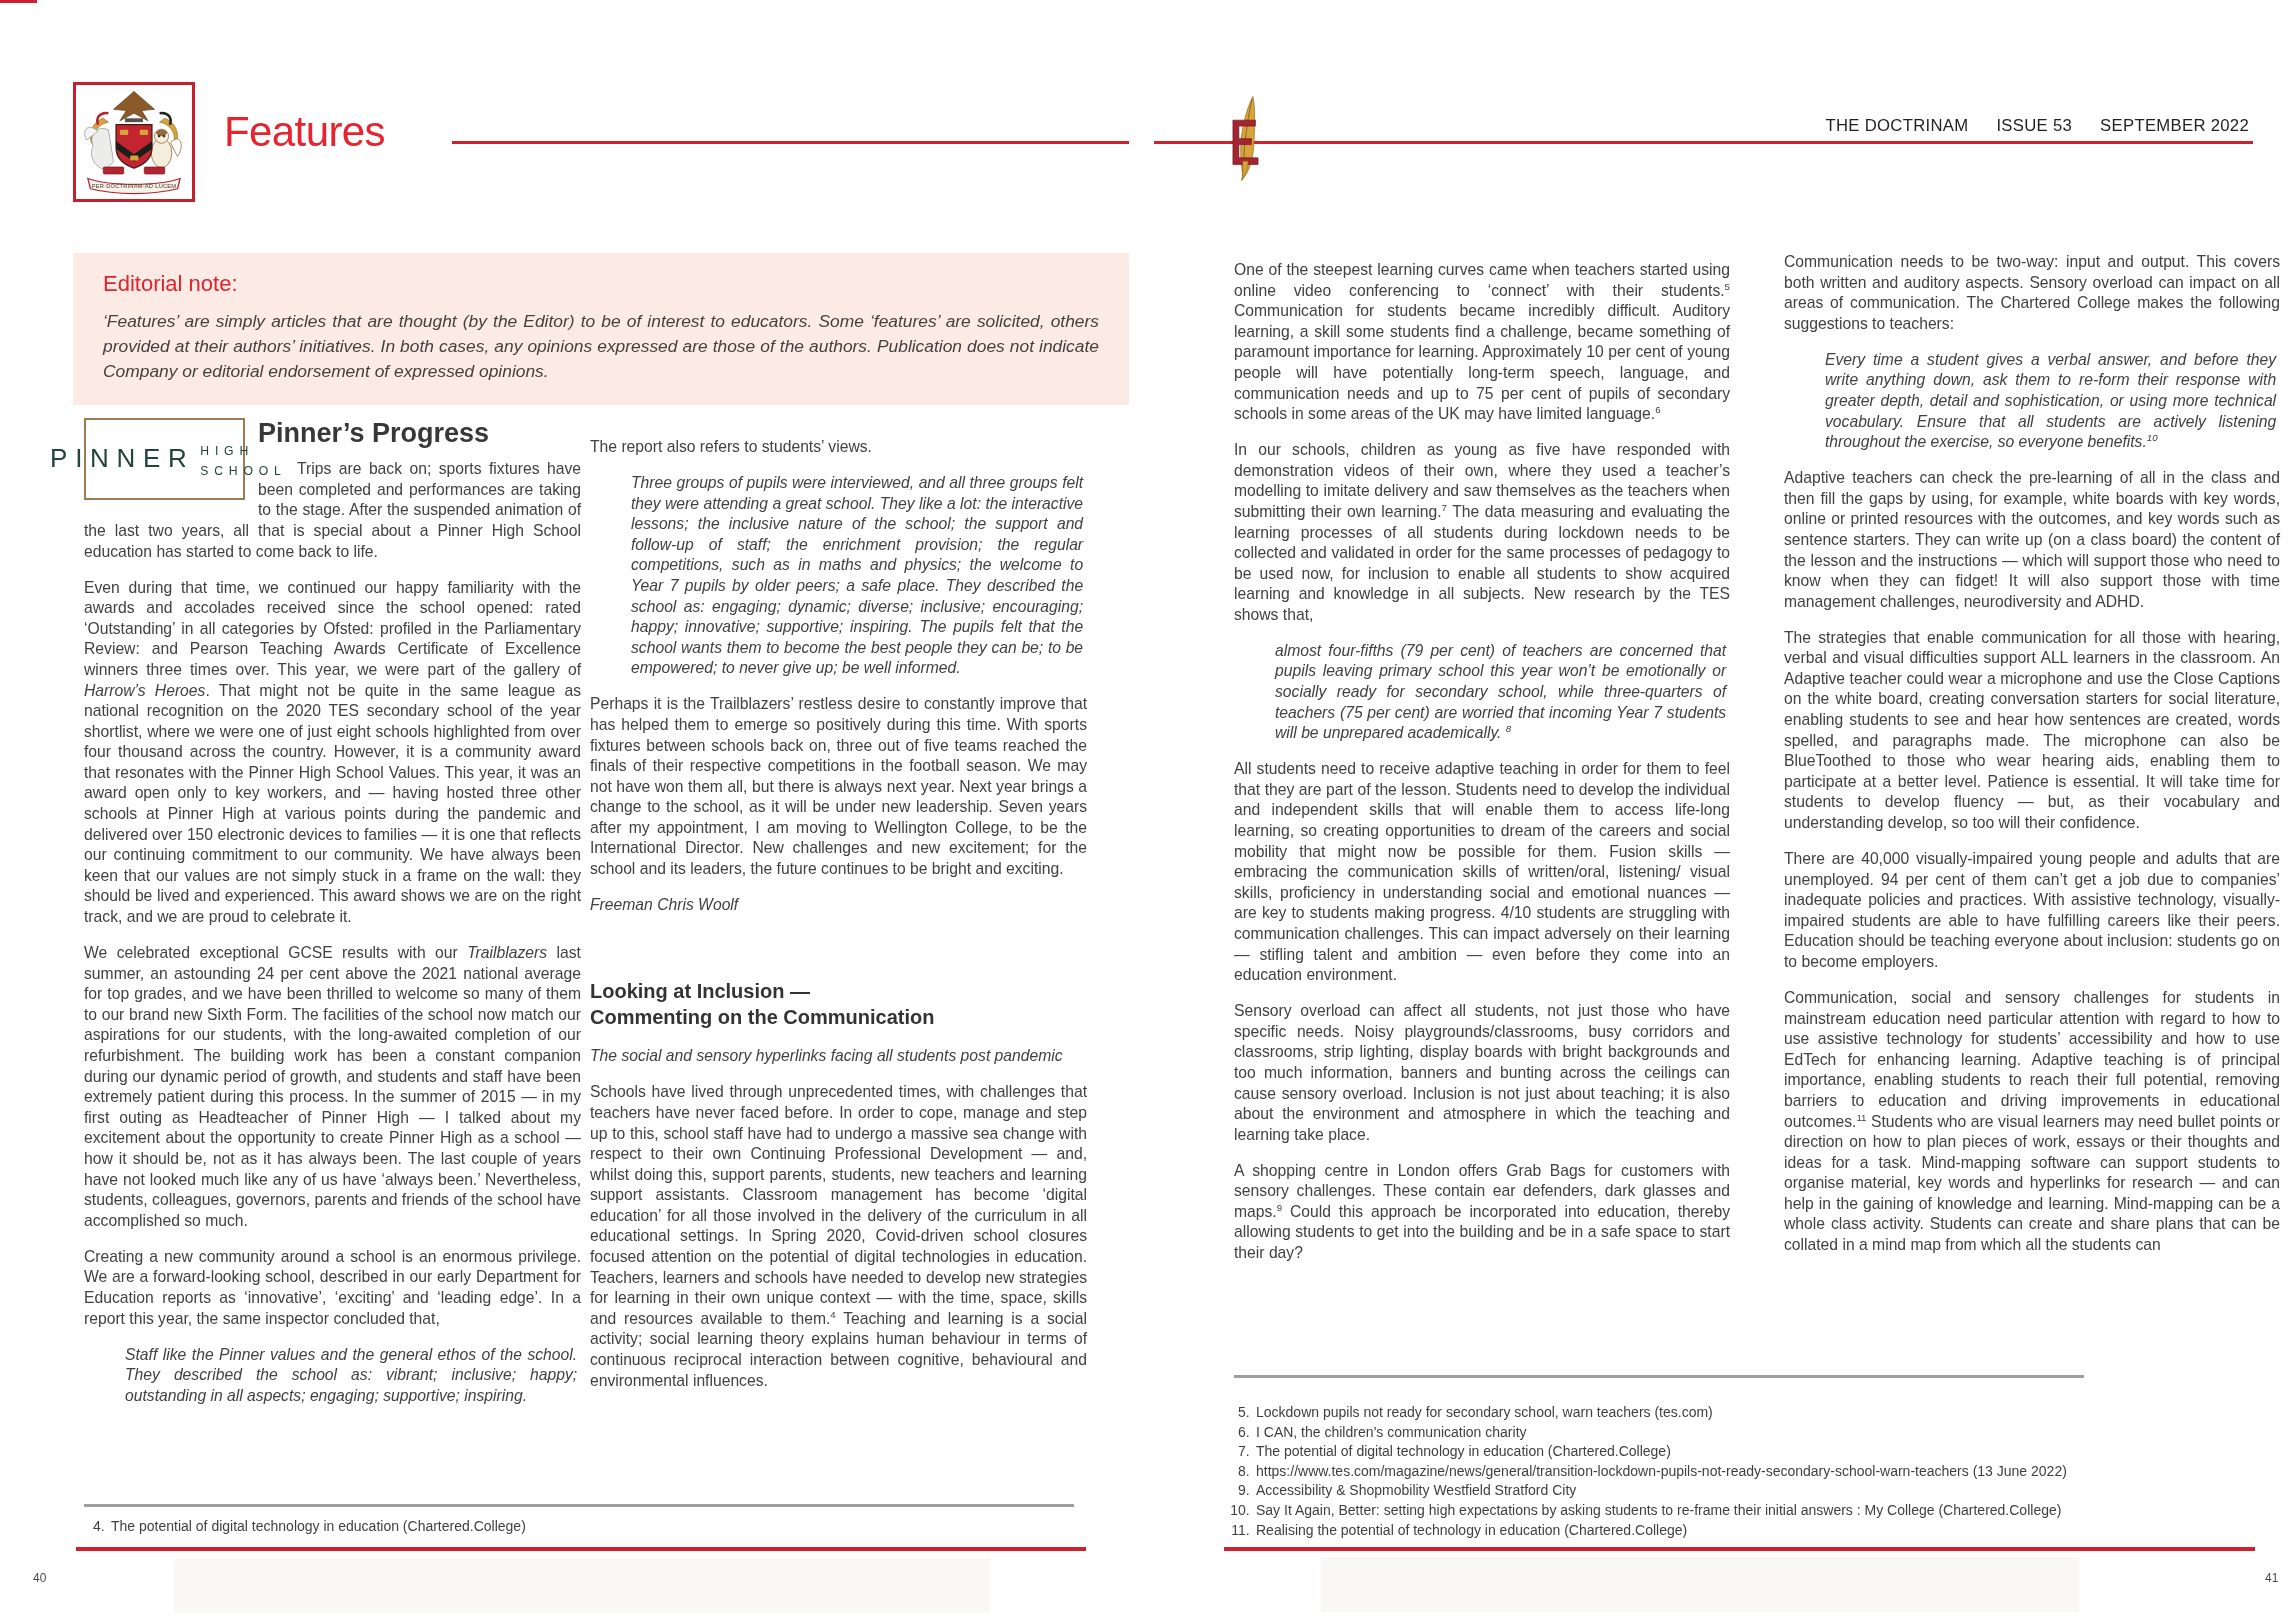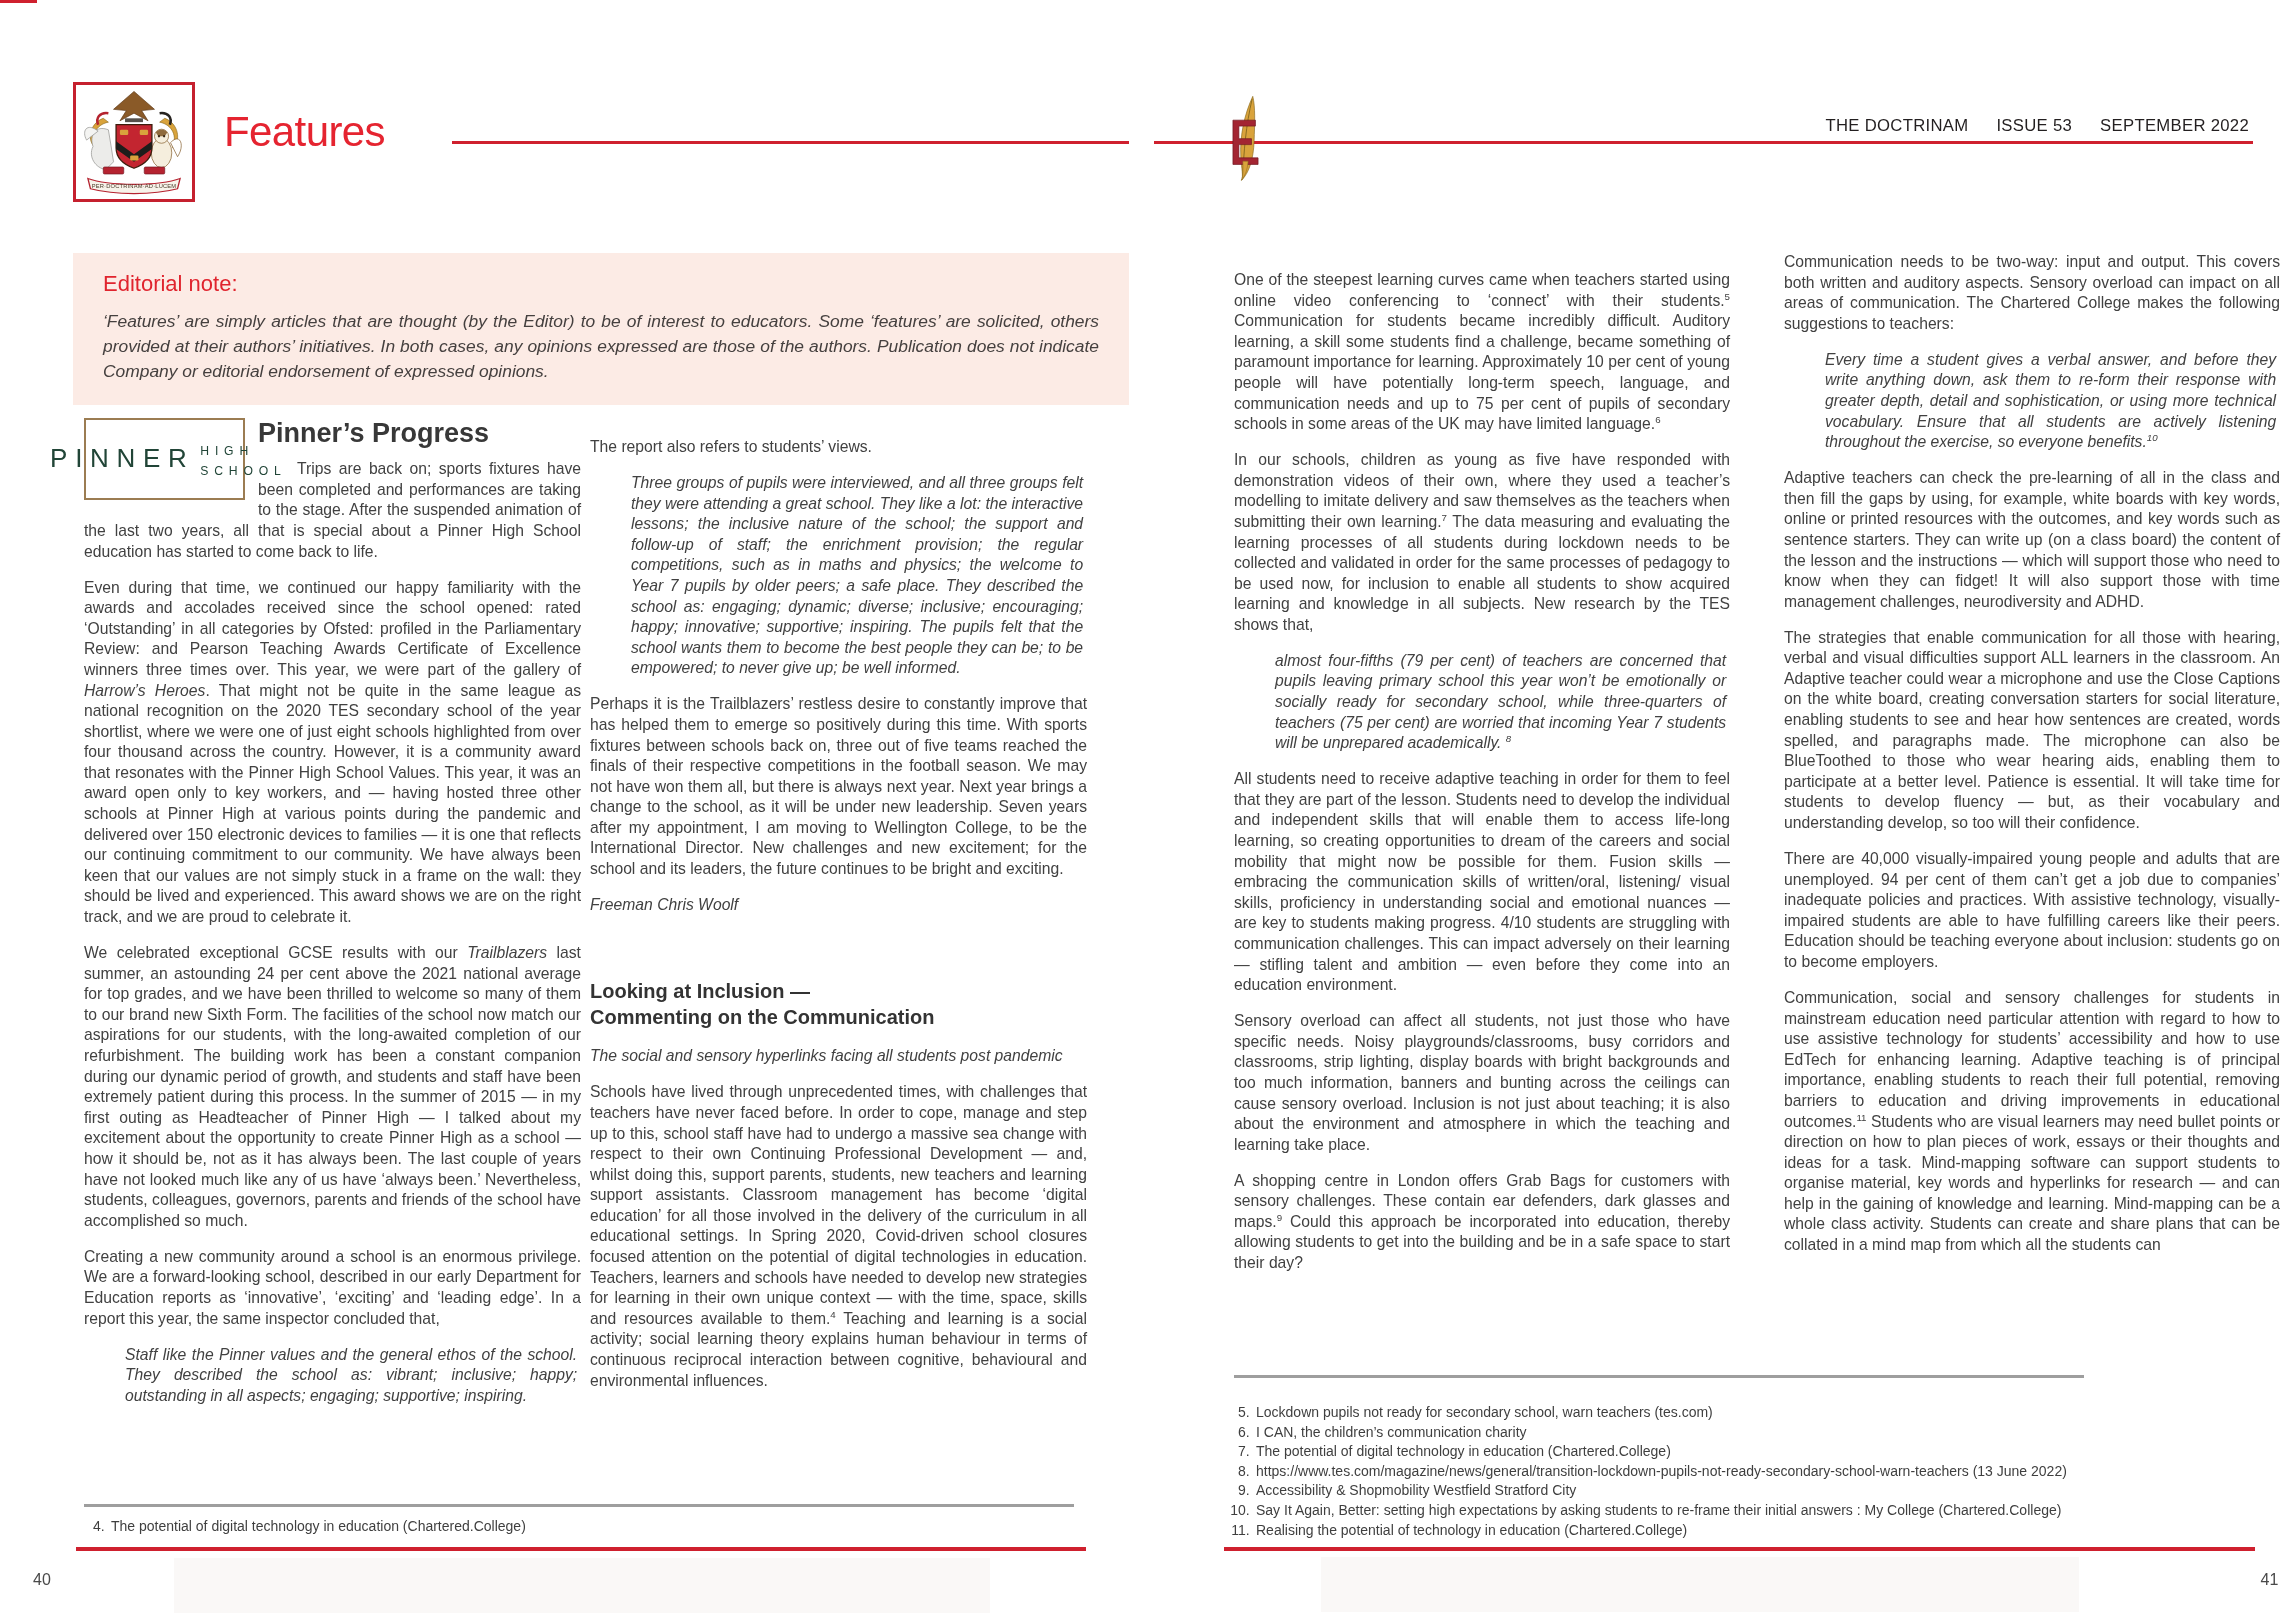--- a/index.html
+++ b/index.html
@@ -18,21 +18,21 @@
   .hl{position:absolute;top:141px;height:3.2px;background:#cf202e;}
   .hl-left{left:452px;width:677px;}
   .hl-right{left:1154px;width:1099px;}
   
   .editorial{position:absolute;left:73px;top:253px;width:1056px;height:152px;background:#fcebe5;box-sizing:border-box;padding:18px 30px;}
   .ed-title{color:#e0242e;font-size:22px;margin:0 0 11.6px 0;}
   .ed-body{font-style:italic;font-size:17.4px;line-height:25px;color:#45403f;text-align:justify;margin:0;}
   
   .colL1{left:84px;top:415px;width:497px;}
   .colL2{left:590px;top:437px;width:497px;}
-  .colR1{left:1234px;top:270px;width:496px;}
+  .colR1{left:1234px;top:260px;width:496px;}
   .colR2{left:1784px;top:252px;width:496px;}
   .school-logo{float:left;width:157px;height:78px;border:2.6px solid #9b7c52;margin:2.6px 13px 6.4px 0;
                display:flex;flex-direction:row;align-items:center;justify-content:center;background:#fff;}
   .school-logo .l1{font-size:26px;letter-spacing:7.7px;color:#214537;font-weight:400;margin-left:7.7px;}
   .school-logo .l2{font-size:12.2px;letter-spacing:5.8px;color:#214537;margin:5.1px 0 0 5.8px;}
   .a1-title{font-size:27px;line-height:30px;font-weight:700;color:#383838;margin:2.6px 0 11.6px 0;text-align:left;}
   .p-indent{text-indent:39px;}
   .signature{font-style:italic;margin:3.9px 0 0 0;}
   .a2-title{font-size:20px;line-height:26px;font-weight:700;color:#333333;margin:62px 0 16.7px 0;text-align:left;}
   .standfirst{font-style:italic;text-align:left;margin:0 0 16.7px 0;}
@@ -45,21 +45,21 @@
   .fnd-left{left:84px;top:1504px;width:990px;}
   .fnd-right{left:1234px;top:1375px;width:850px;}
   .footnote-row{font-size:14px;line-height:17px;color:#3f3f3f;display:flex;}
   .fn-num{width:27px;flex:0 0 27px;text-align:right;padding-right:6.4px;box-sizing:border-box;}
   .fn-left-wrap{position:absolute;left:84px;top:1518px;width:990px;}
   .fn-right-wrap{position:absolute;left:1229px;top:1404px;width:1028px;}
   .fn-right-wrap .footnote-row{margin-bottom:2.6px;}
   .redline-bottom{position:absolute;top:1547px;height:3.9px;background:#cf202e;}
   .rb-left{left:76px;width:1010px;}
   .rb-right{left:1224px;width:1031px;}
-  .pageno{position:absolute;top:1571px;font-size:16px;color:#4a4a4a;}
+  .pageno{position:absolute;top:1571px;font-size:12px;color:#4a4a4a;}
   .pn-left{left:33px;}
   .pn-right{right:16.7px;}
   .watermark{position:absolute;background:#faf8f7;}
   .wm-left{left:174px;top:1558px;width:816px;height:55px;}
   .wm-right{left:1321px;top:1557px;width:758px;height:55px;}
 </style>
 </head>
 <body>
 
 <div class="canvas">

